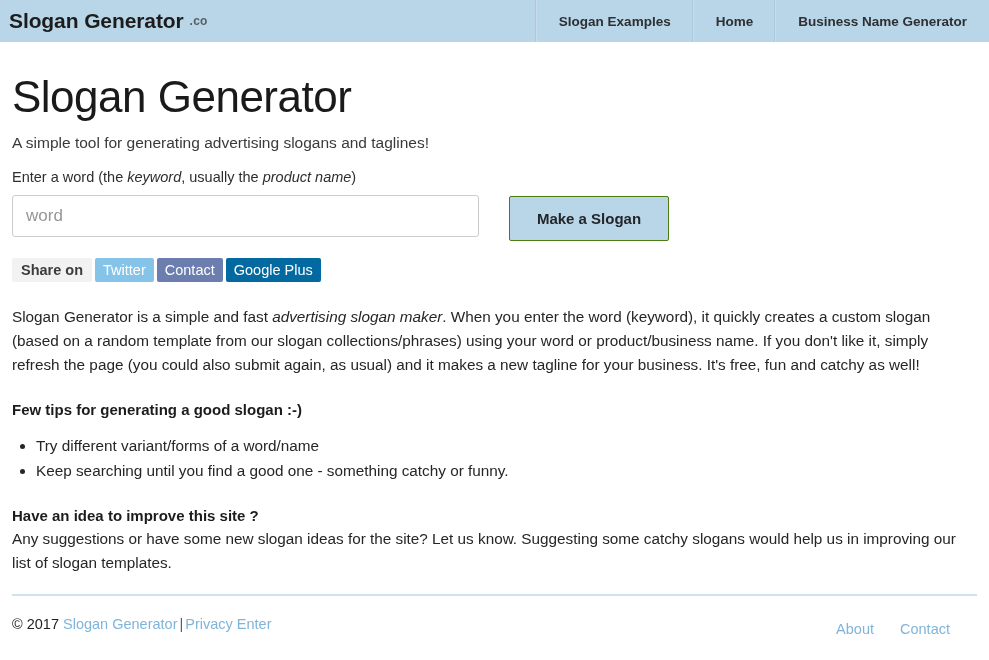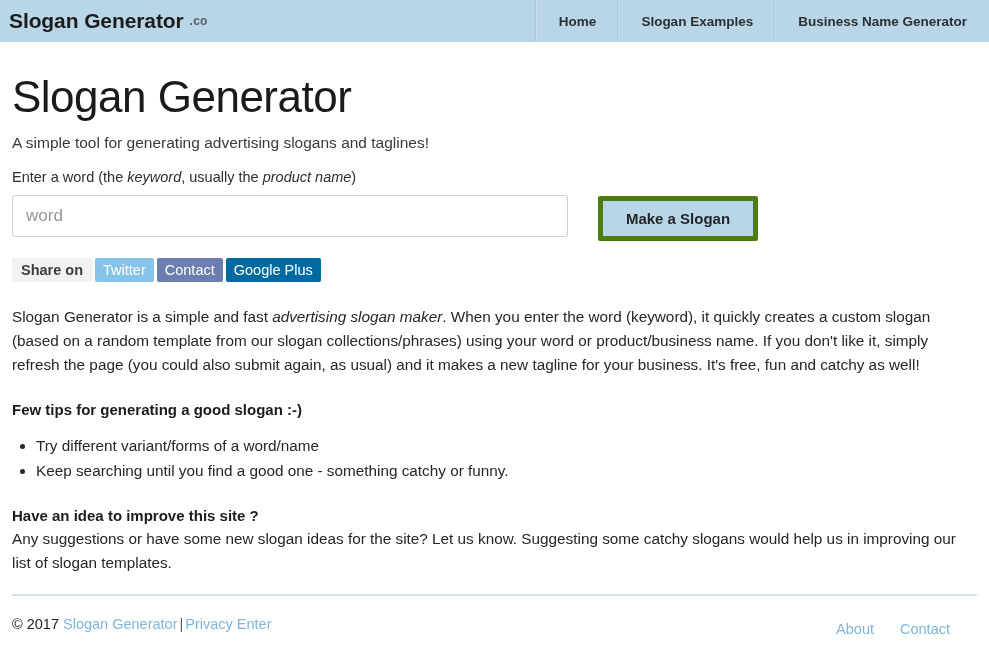--- a/index.html
+++ b/index.html
@@ -90,37 +90,37 @@
   }
   .field-label i { font-style: italic; }
 
   .form-row {
     display: flex;
     align-items: flex-start;
     margin-top: 10px;
     gap: 30px;
   }
   .word-input {
-    width: 556px;
+    width: 467px;
     height: 42px;
     border: 1px solid #cccccc;
     border-radius: 3px;
     padding: 0 13px;
     font-size: 17px;
     color: #555555;
     font-family: "Liberation Sans", sans-serif;
     background: #ffffff;
     outline: none;
   }
   .word-input::placeholder { color: #969696; opacity: 1; }
   .make-btn {
     width: 160px;
     height: 45px;
     background: #b8d6e8;
-    border: 5px solid #4d7c0f;
+    border: 1px solid #4d7c0f;
     border-radius: 2px;
     font-size: 15px;
     font-weight: bold;
     color: #232629;
     font-family: "Liberation Sans", sans-serif;
     cursor: pointer;
     margin-top: 1px;
   }
 
   
@@ -230,22 +230,22 @@
 </style>
 </head>
 <body>
 
 <div class="site-header">
   <div class="brand">
     <span class="brand-name">Slogan Generator</span>
     <span class="brand-tld">.co</span>
   </div>
   <nav class="main-nav">
+    <a class="nav-item">Slogan Examples</a>
     <a class="nav-item">Home</a>
-    <a class="nav-item">Slogan Examples</a>
     <a class="nav-item">Business Name Generator</a>
   </nav>
 </div>
 
 <div class="page">
 
   <h1 class="page-title">Slogan Generator</h1>
   <p class="subtitle">A simple tool for generating advertising slogans and taglines!</p>
 
   <p class="field-label"><span>Enter a word (the </span><i>keyword</i><span>, usually the </span><i>product name</i><span>)</span></p>

